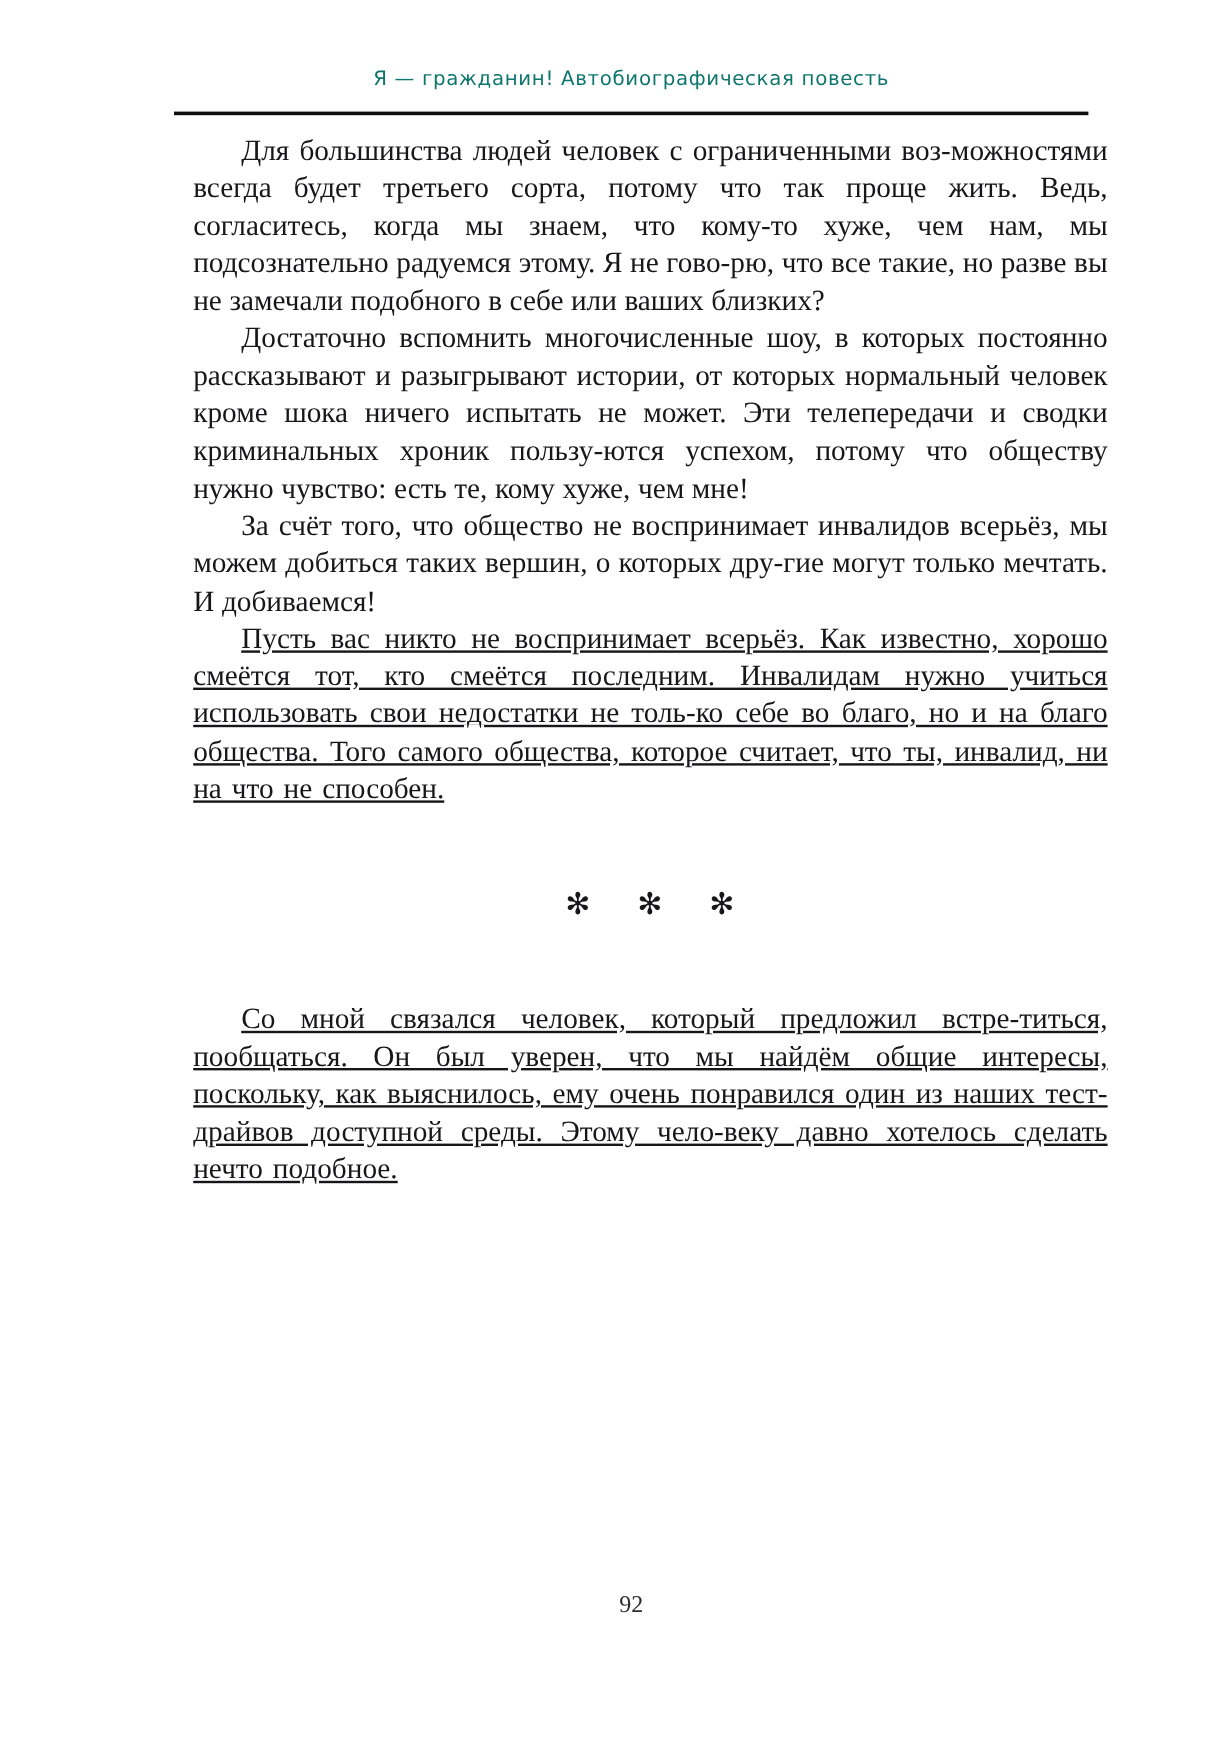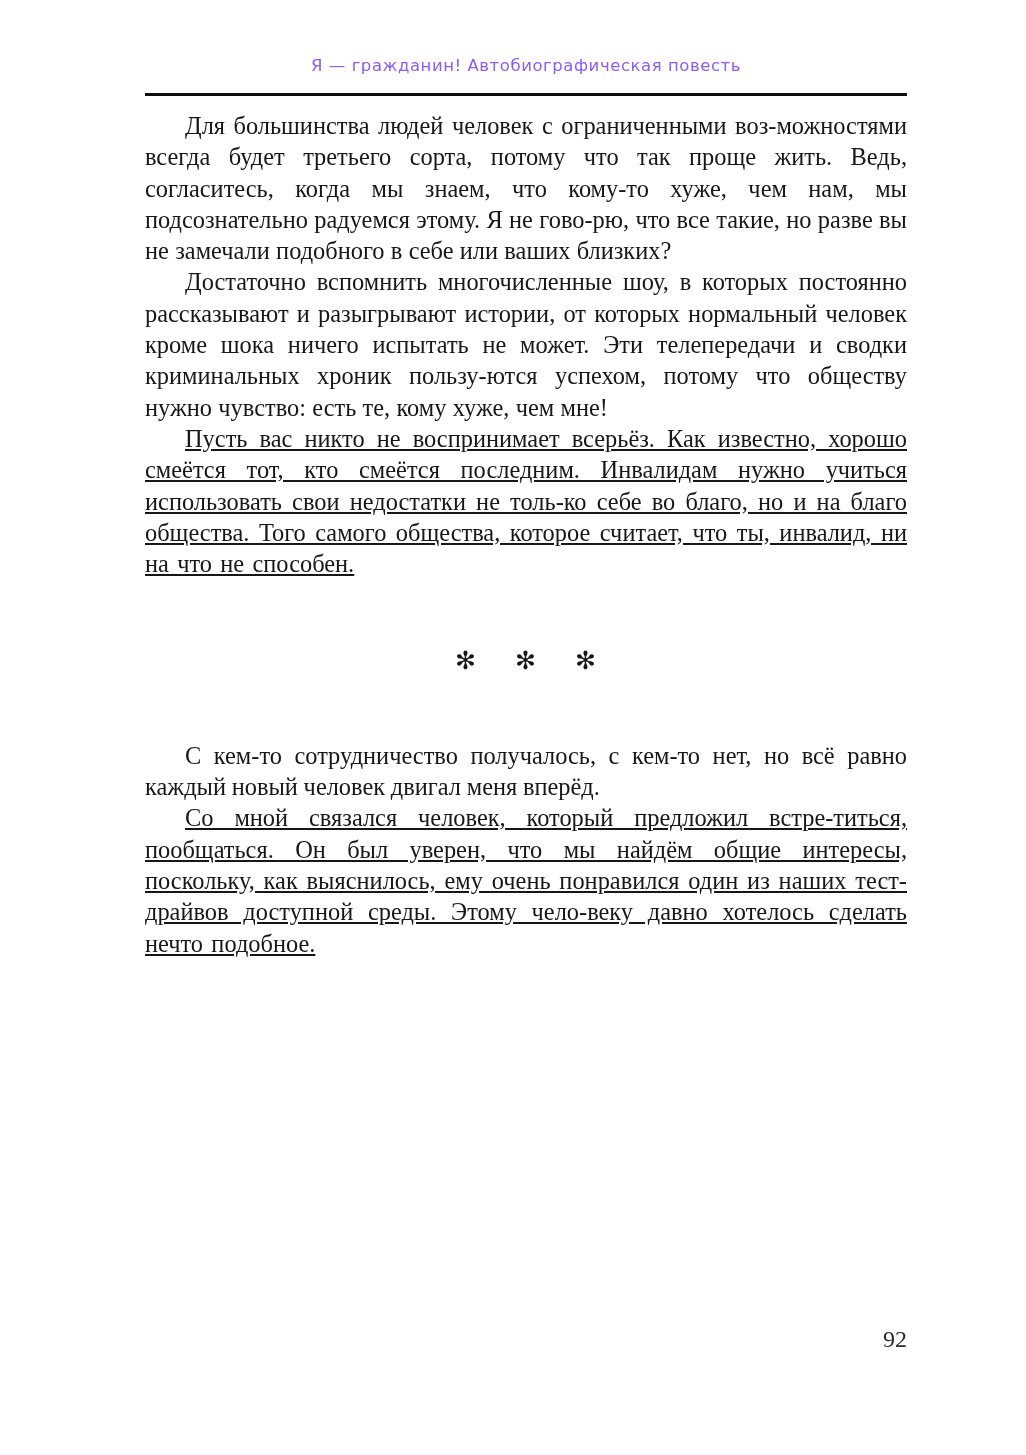--- a/index.html
+++ b/index.html
@@ -29,36 +29,36 @@
   .running-head {
     position: absolute;
     left: 0;
     top: 56px;
     width: 762px;
     text-align: center;
     font-family: "DejaVu Sans", "Liberation Sans", sans-serif;
     font-size: 16.5px;
     font-weight: 400;
     letter-spacing: 0.55px;
-    color: #8b5cf6;
+    color: #0f766e;
     white-space: nowrap;
   }
   .head-rule {
     position: absolute;
     left: 0;
     top: 93px;
     width: 762px;
     height: 3px;
     background: #0d0d12;
   }
 
   
   .body-col {
     position: absolute;
-    left: 0;
+    left: 16px;
     top: 110px;
     width: 762px;
   }
   p.para {
     margin: 0;
     font-size: 24.4px;
     line-height: 31.3px;
     text-align: justify;
     text-align-last: left;
     text-indent: 40px;
@@ -83,48 +83,48 @@
   .asterism .ast { padding: 0 19px; }
   .sep-gap-top { height: 66px; }
   .sep-gap-bottom { height: 63px; }
 
   
   .folio {
     position: absolute;
     left: 0;
     top: 1326px;
     width: 762px;
-    text-align: right;
-    font-size: 24px;
+    text-align: center;
+    font-size: 20px;
     color: #2a2a30;
   }
 </style>
 </head>
 <body>
 
 <div class="page">
   <div class="content-frame">
 
     <div class="running-head">Я — гражданин! Автобиографическая повесть</div>
 
     <div class="head-rule"></div>
 
     <div class="body-col">
 
       <p class="para">Для большинства людей человек с ограниченными воз-​можностями всегда будет третьего сорта, потому что так проще жить. Ведь, согласитесь, когда мы знаем, что кому-​то хуже, чем нам, мы подсознательно радуемся этому. Я не гово-​рю, что все такие, но разве вы не замечали подобного в себе или ваших близких?</p>
       <p class="para">Достаточно вспомнить многочисленные шоу, в которых постоянно рассказывают и разыгрывают истории, от которых нормальный человек кроме шока ничего испытать не может. Эти телепередачи и сводки криминальных хроник пользу-​ются успехом, потому что обществу нужно чувство: есть те, кому хуже, чем мне!</p>
+      <p class="para">За счёт того, что общество не воспринимает инвалидов всерьёз, мы можем добиться таких вершин, о которых дру-​гие могут только мечтать. И добиваемся!</p>
       <p class="para loose">Пусть вас никто не воспринимает всерьёз. Как известно, хорошо смеётся тот, кто смеётся последним. Инвалидам нужно учиться использовать свои недостатки не толь-​ко себе во благо, но и на благо общества. Того самого общества, которое считает, что ты, инвалид, ни на что не способен.</p>
 
       <div class="sep-gap-top"></div>
       <div class="asterism">
         <span class="ast">✻</span><span class="ast">✻</span><span class="ast">✻</span>
       </div>
       <div class="sep-gap-bottom"></div>
 
-      <p class="para tight">С кем-​то сотрудничество получалось, с кем-​то нет, но всё равно каждый новый человек двигал меня вперёд.</p>
       <p class="para loose">Со мной связался человек, который предложил встре-​титься, пообщаться. Он был уверен, что мы найдём общие интересы, поскольку, как выяснилось, ему очень понравился один из наших тест-​драйвов доступной среды. Этому чело-​веку давно хотелось сделать нечто подобное.</p>
 
     </div>
 
     <div class="folio">92</div>
 
   </div>
 </div>
 
 </body></html>

